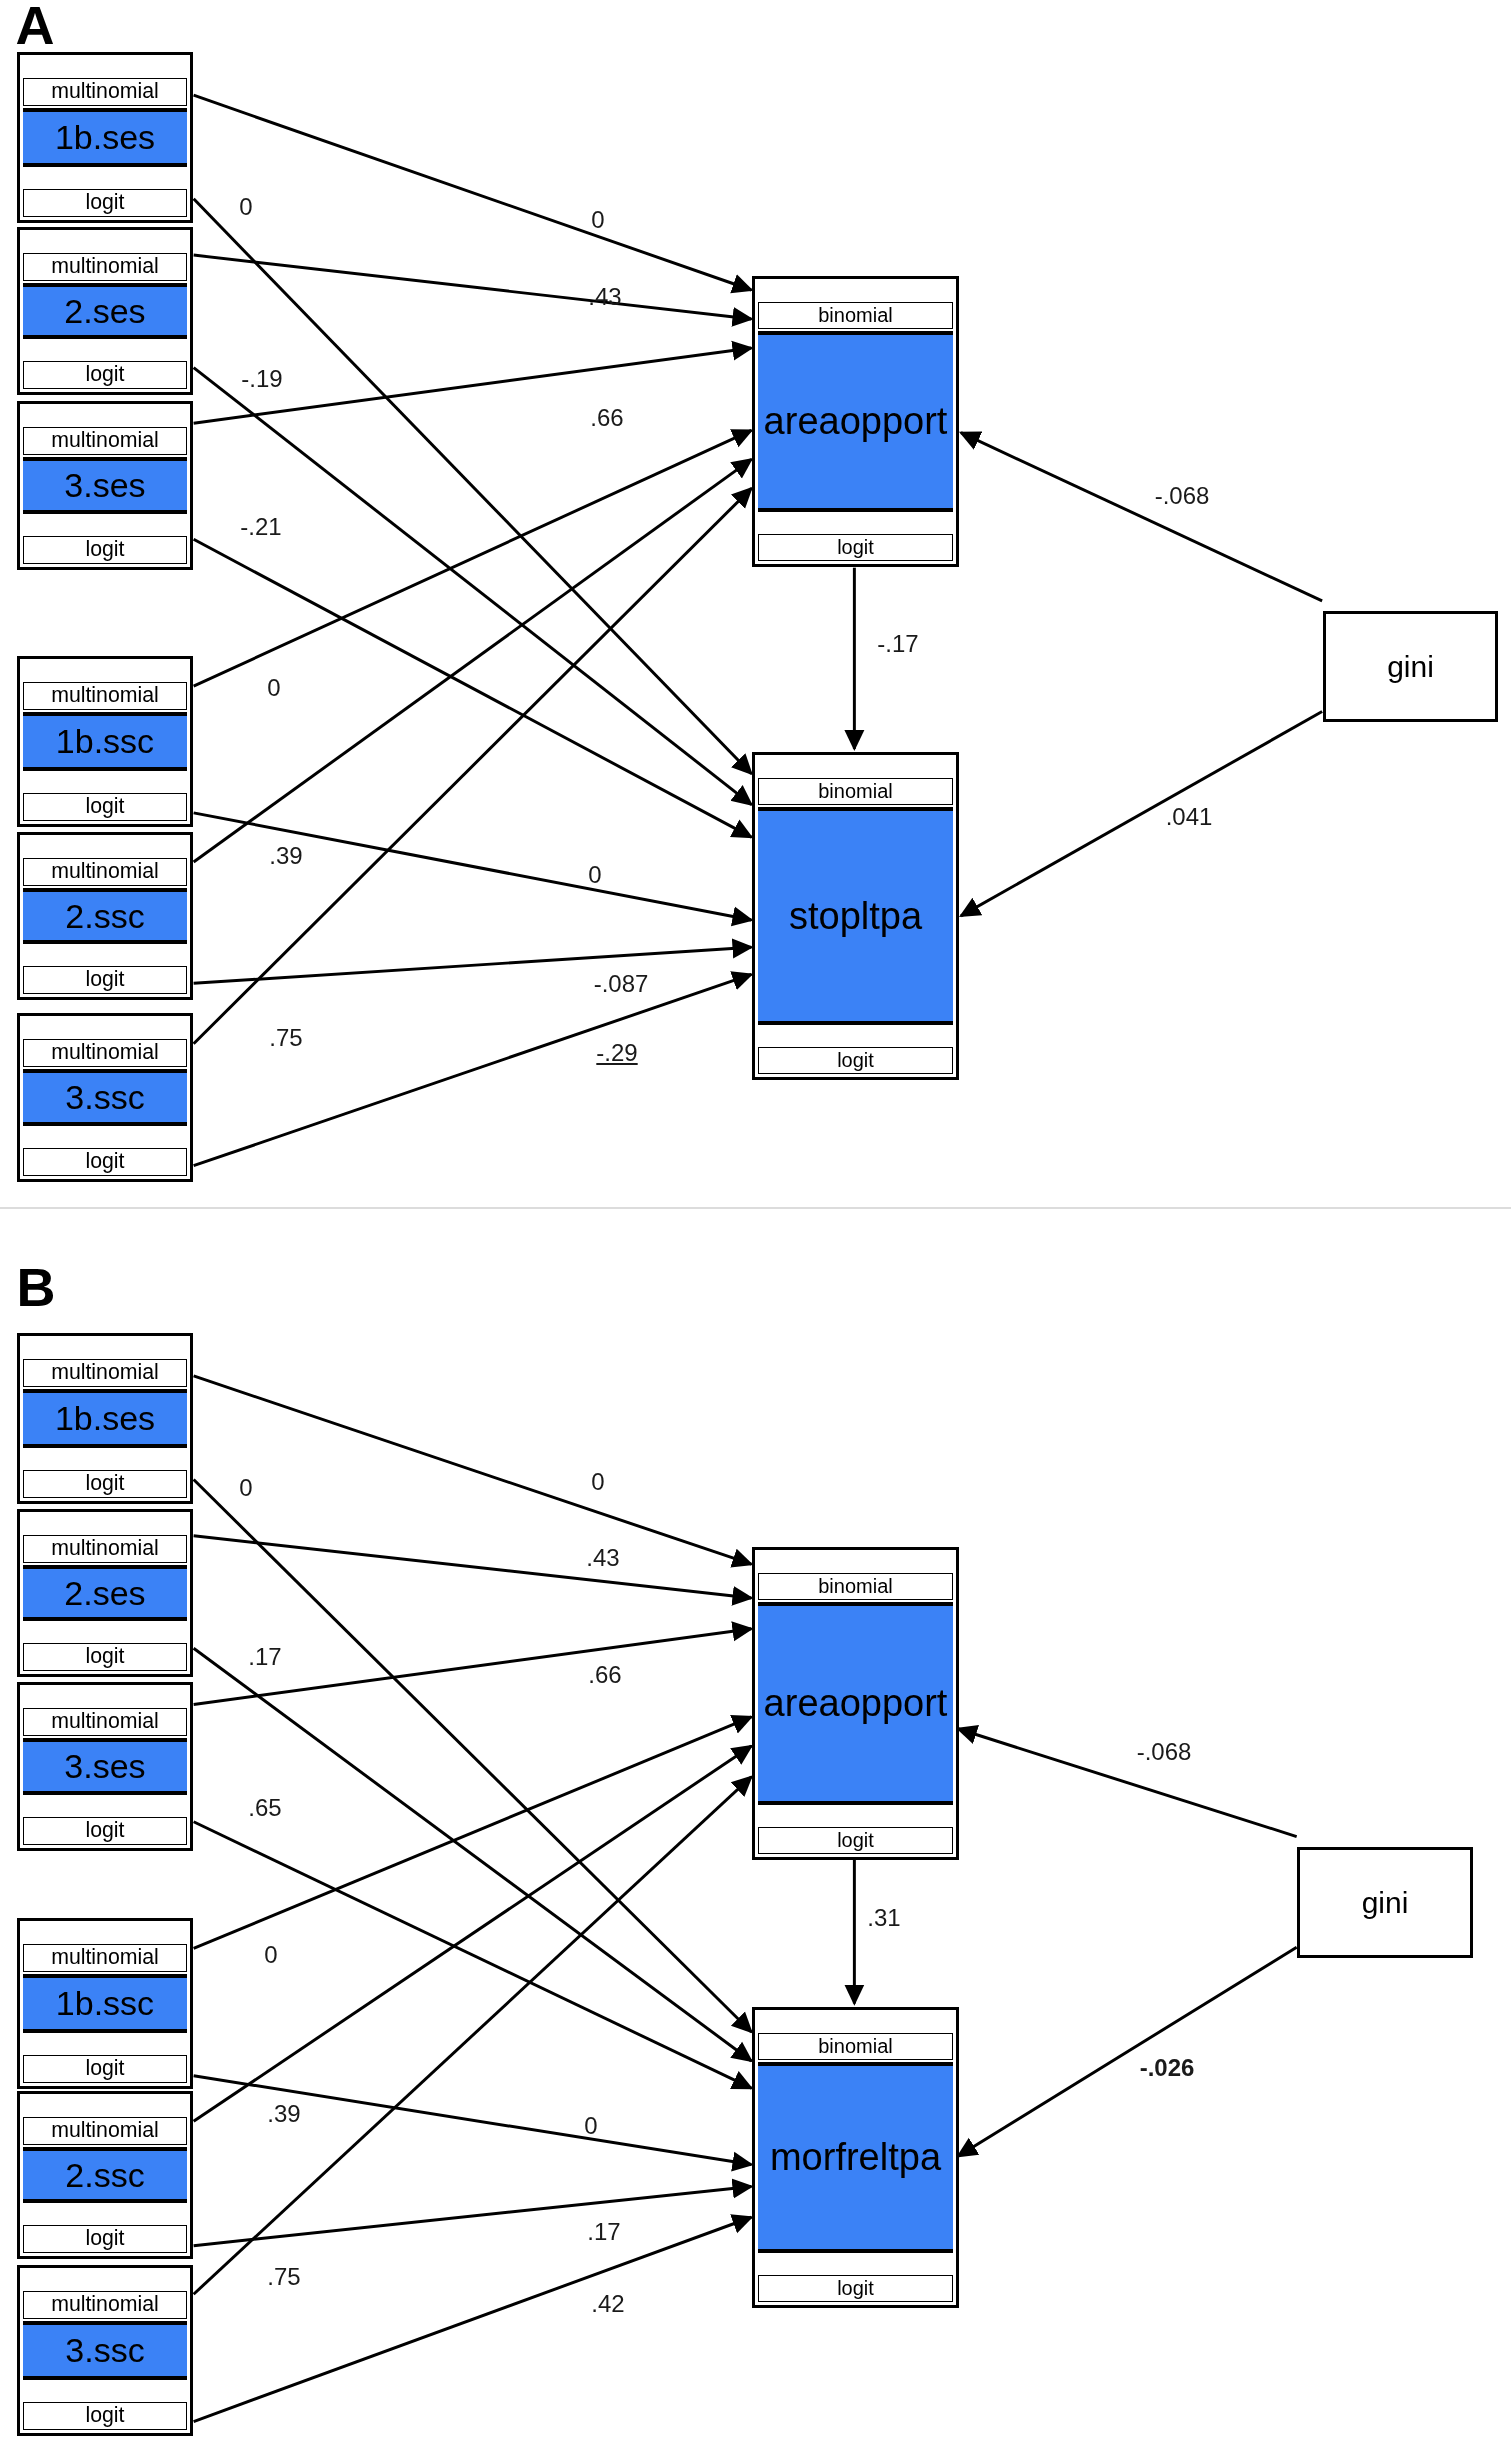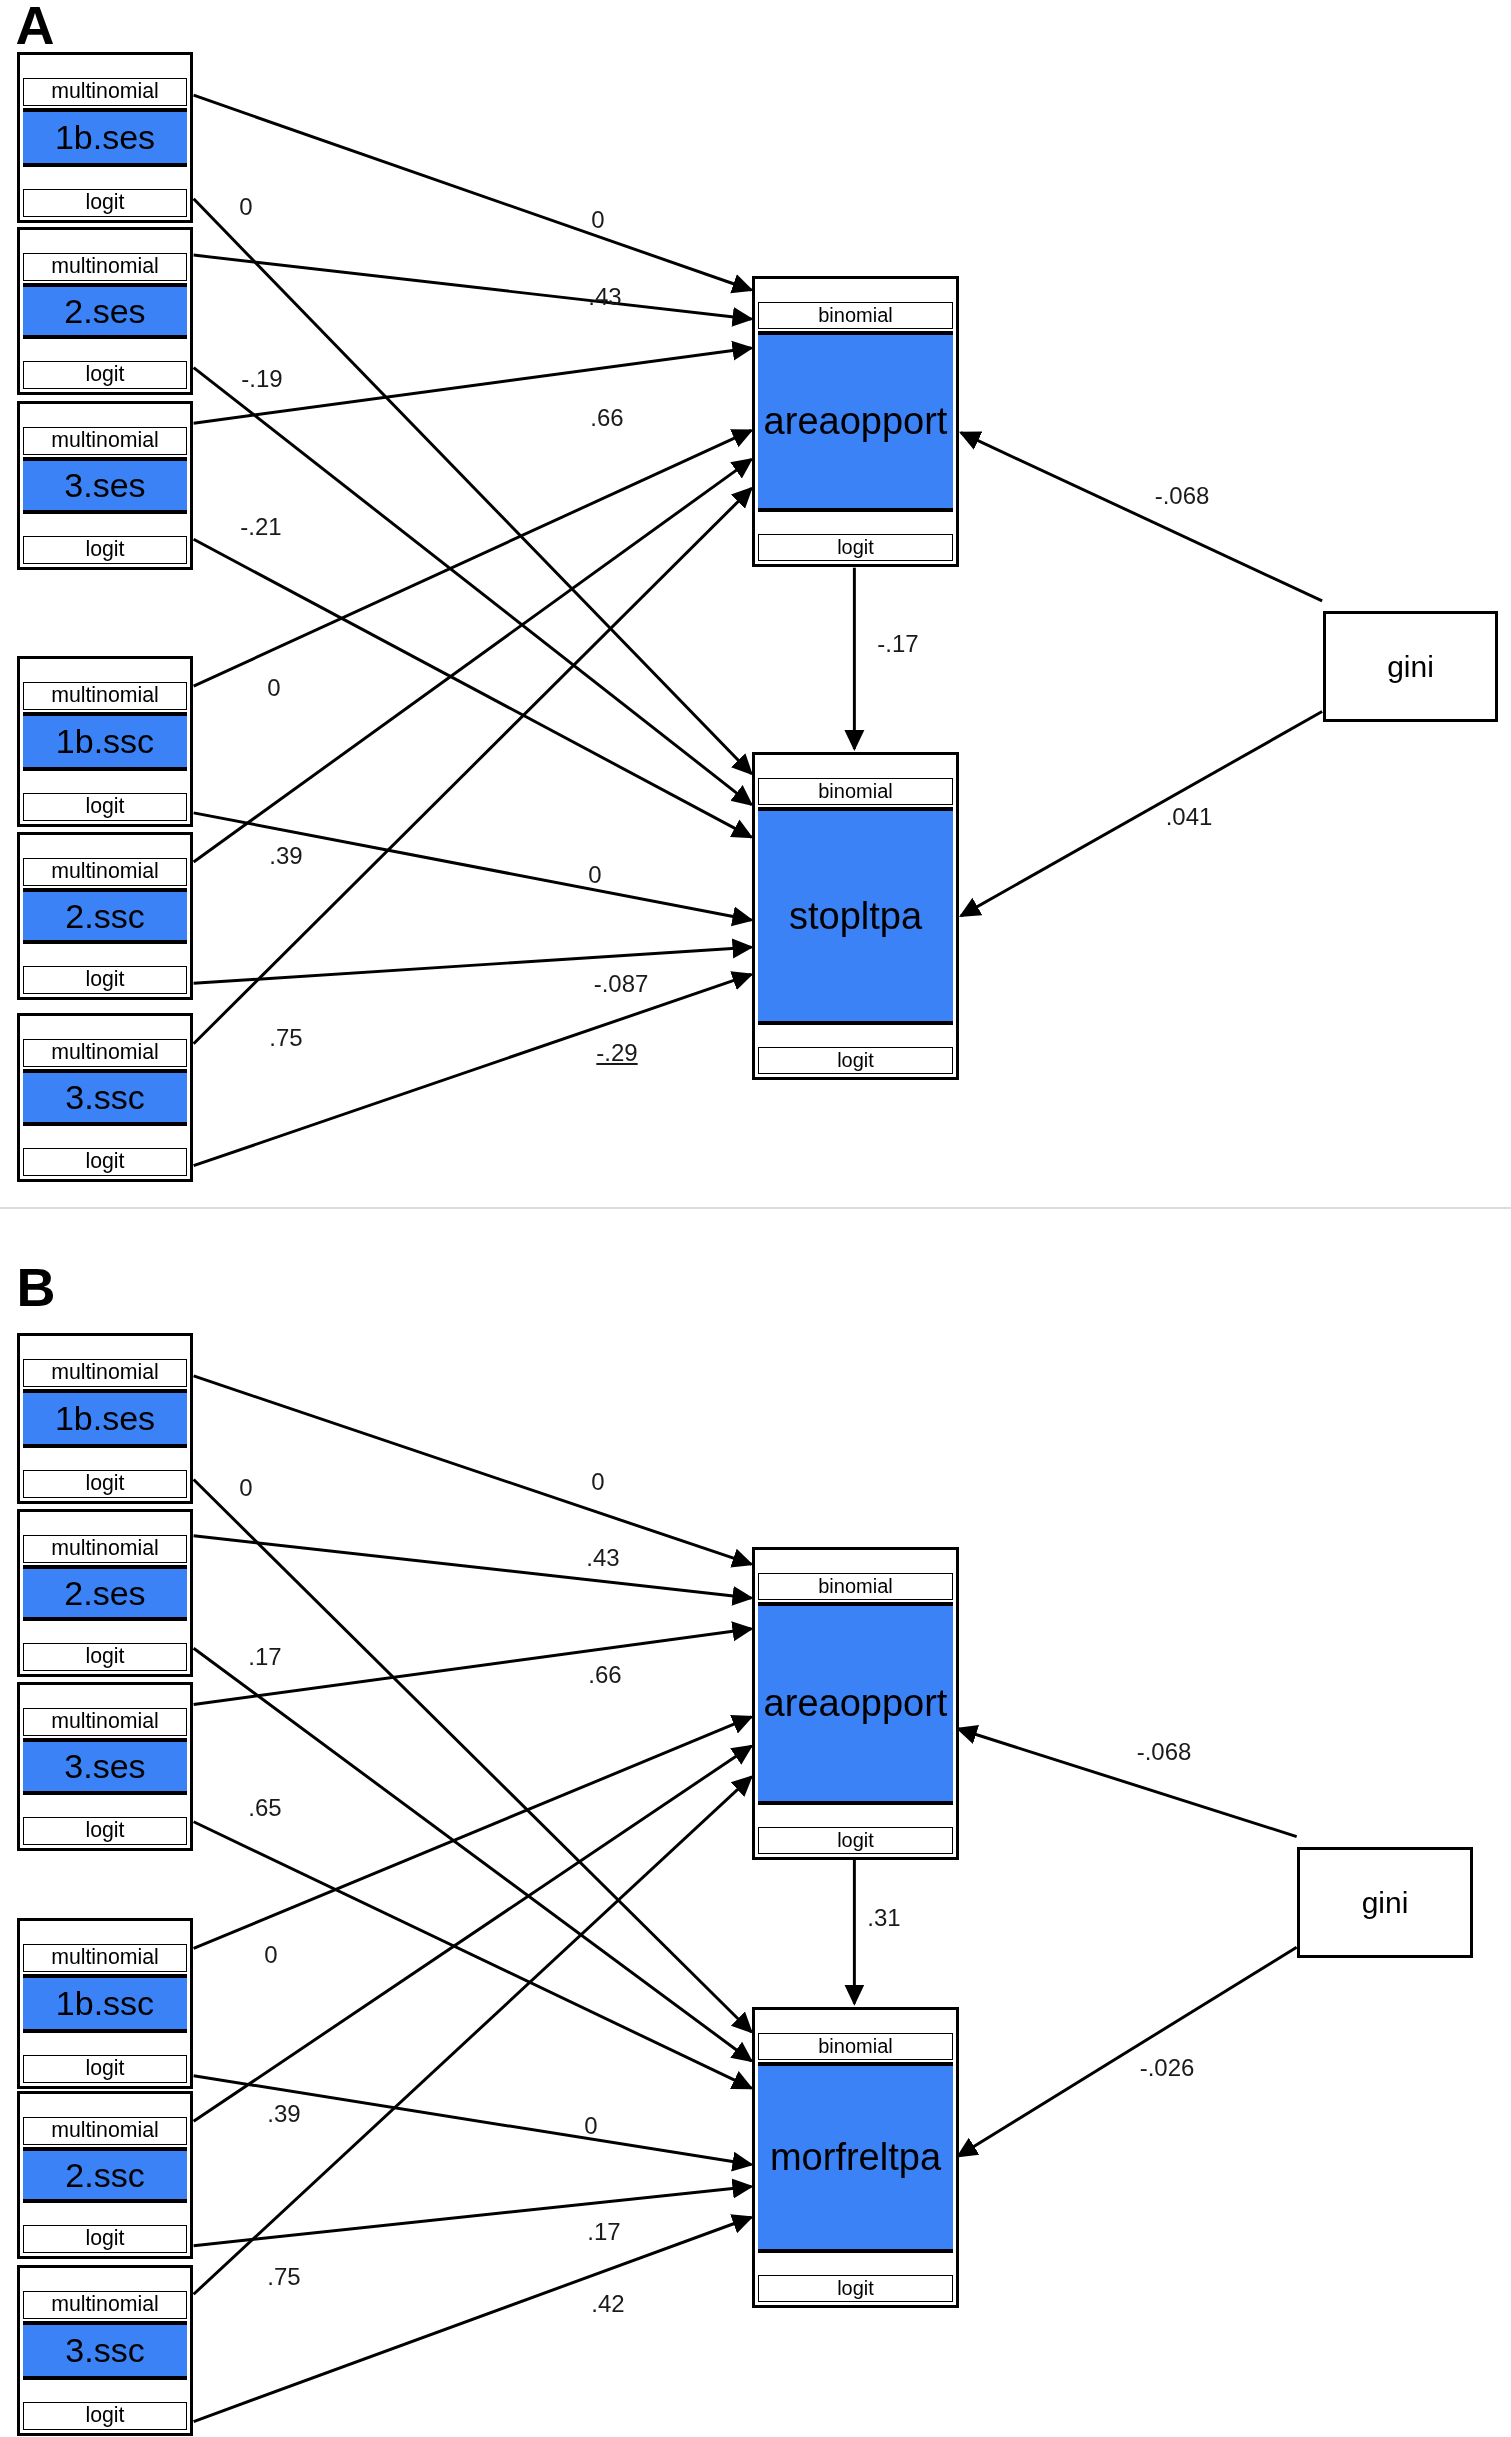--- a/index.html
+++ b/index.html
@@ -249,16 +249,16 @@
   <div class="coef" style="left:265px;top:1657px;">.17</div>
   <div class="coef" style="left:265px;top:1808px;">.65</div>
   <div class="coef" style="left:271px;top:1955px;">0</div>
   <div class="coef" style="left:284px;top:2114px;">.39</div>
   <div class="coef" style="left:284px;top:2277px;">.75</div>
   <div class="coef" style="left:591px;top:2126px;">0</div>
   <div class="coef" style="left:604px;top:2232px;">.17</div>
   <div class="coef" style="left:608px;top:2304px;">.42</div>
   <div class="coef" style="left:884px;top:1918px;">.31</div>
   <div class="coef" style="left:1164px;top:1752px;">-.068</div>
-  <div class="coef" style="left:1167px;top:2068px;">-.026</div>
+  <div class="coef" style="left:1167px;top:2068px;font-weight:bold;">-.026</div>
 
 </div>
 
 
 </body></html>

